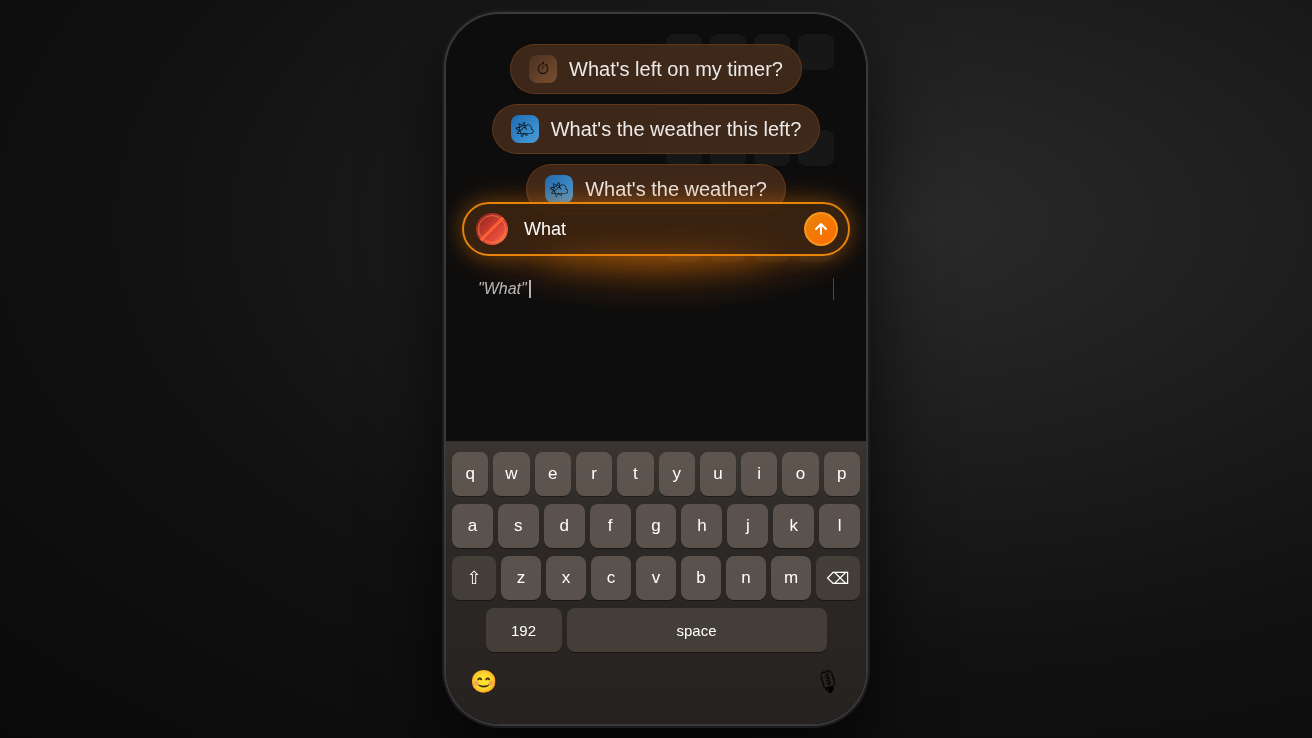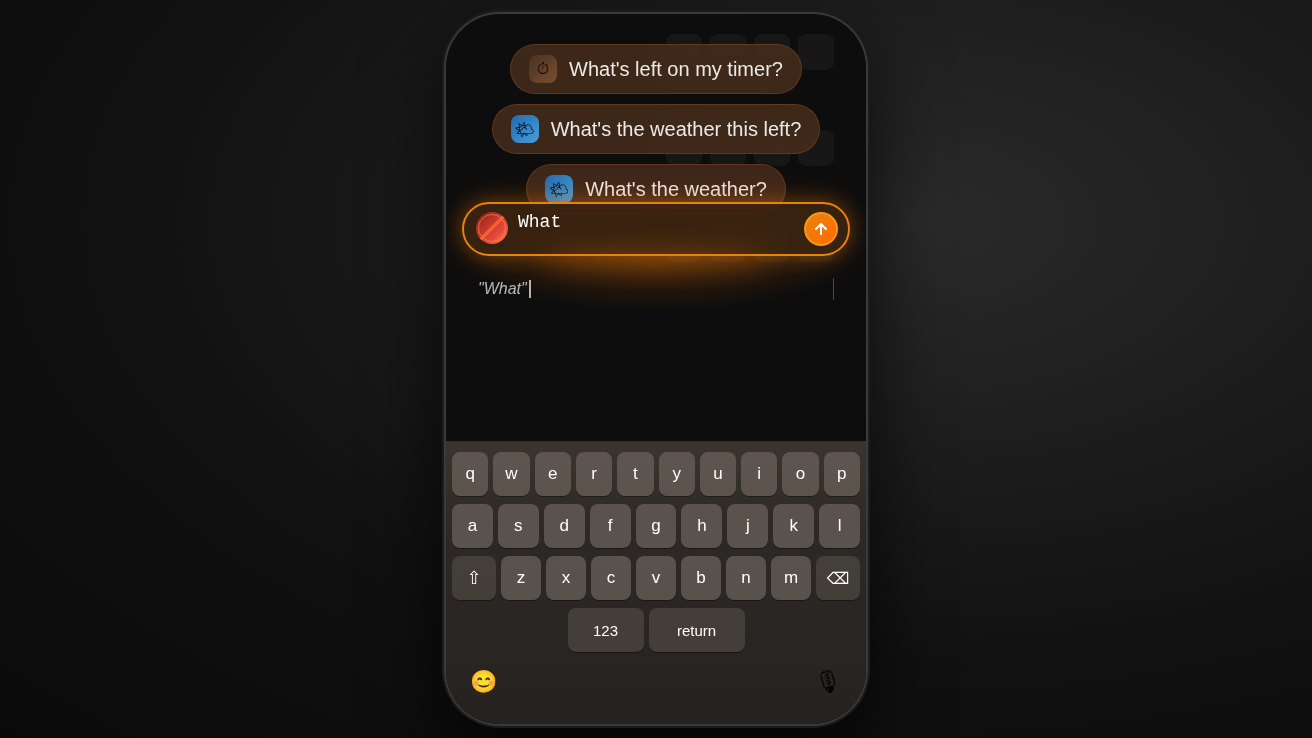--- a/index.html
+++ b/index.html
@@ -123,30 +123,29 @@
     .siri-input-area {
       position: absolute;
       top: 188px;
       left: 16px;
       right: 16px;
       z-index: 20;
     }
 
     .siri-input-bar {
       display: flex;
-      align-items: flex-start;
-      gap: 10px;
+      align-items: center;
+      gap: 16px;
       background: rgba(60, 35, 15, 0.9);
       border: 2px solid #e8840a;
       border-radius: 50px;
       padding: 8px 10px 8px 12px;
       box-shadow:
         0 0 20px rgba(230, 120, 10, 0.4),
         0 0 40px rgba(200, 100, 5, 0.2);
-      font-family: Liberation Mono, monospace;
     }
 
     .siri-input-text {
       flex: 1;
       color: white;
       font-size: 18px;
       font-weight: 400;
     }
 
     .siri-submit-btn {
@@ -455,22 +454,22 @@
           <div class="key key-letter">x</div>
           <div class="key key-letter">c</div>
           <div class="key key-letter">v</div>
           <div class="key key-letter">b</div>
           <div class="key key-letter">n</div>
           <div class="key key-letter">m</div>
           <div class="key key-special key-delete">⌫</div>
         </div>
 
         <div class="key-row">
-          <div class="key key-special key-numbers">123</div>
-          <div class="key key-special key-return">return</div>
+          <div class="key key-special key-numbers">192</div>
+          <div class="key key-special key-space">space</div>
         </div>
 
       </div>
 
       <div class="keyboard-bottom-row">
         <div class="bottom-emoji">😊</div>
         <div class="bottom-mic">🎙</div>
       </div>
     </div>
 

